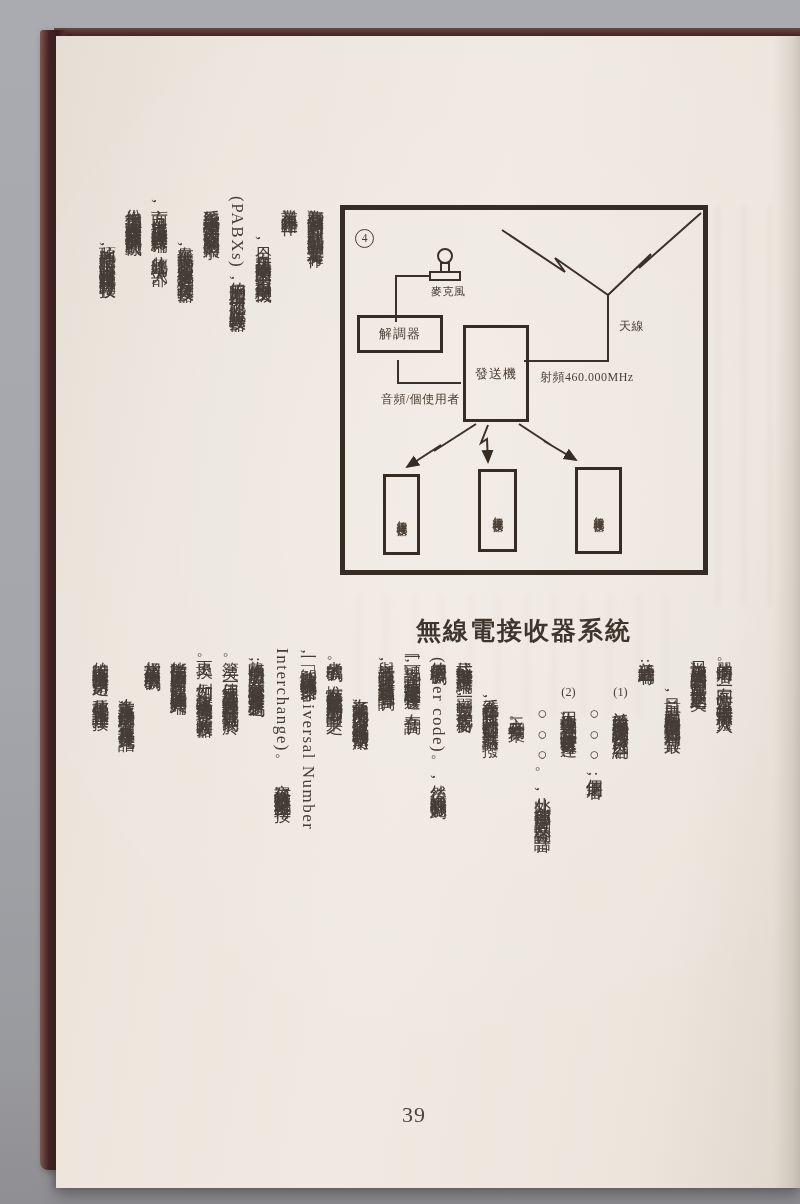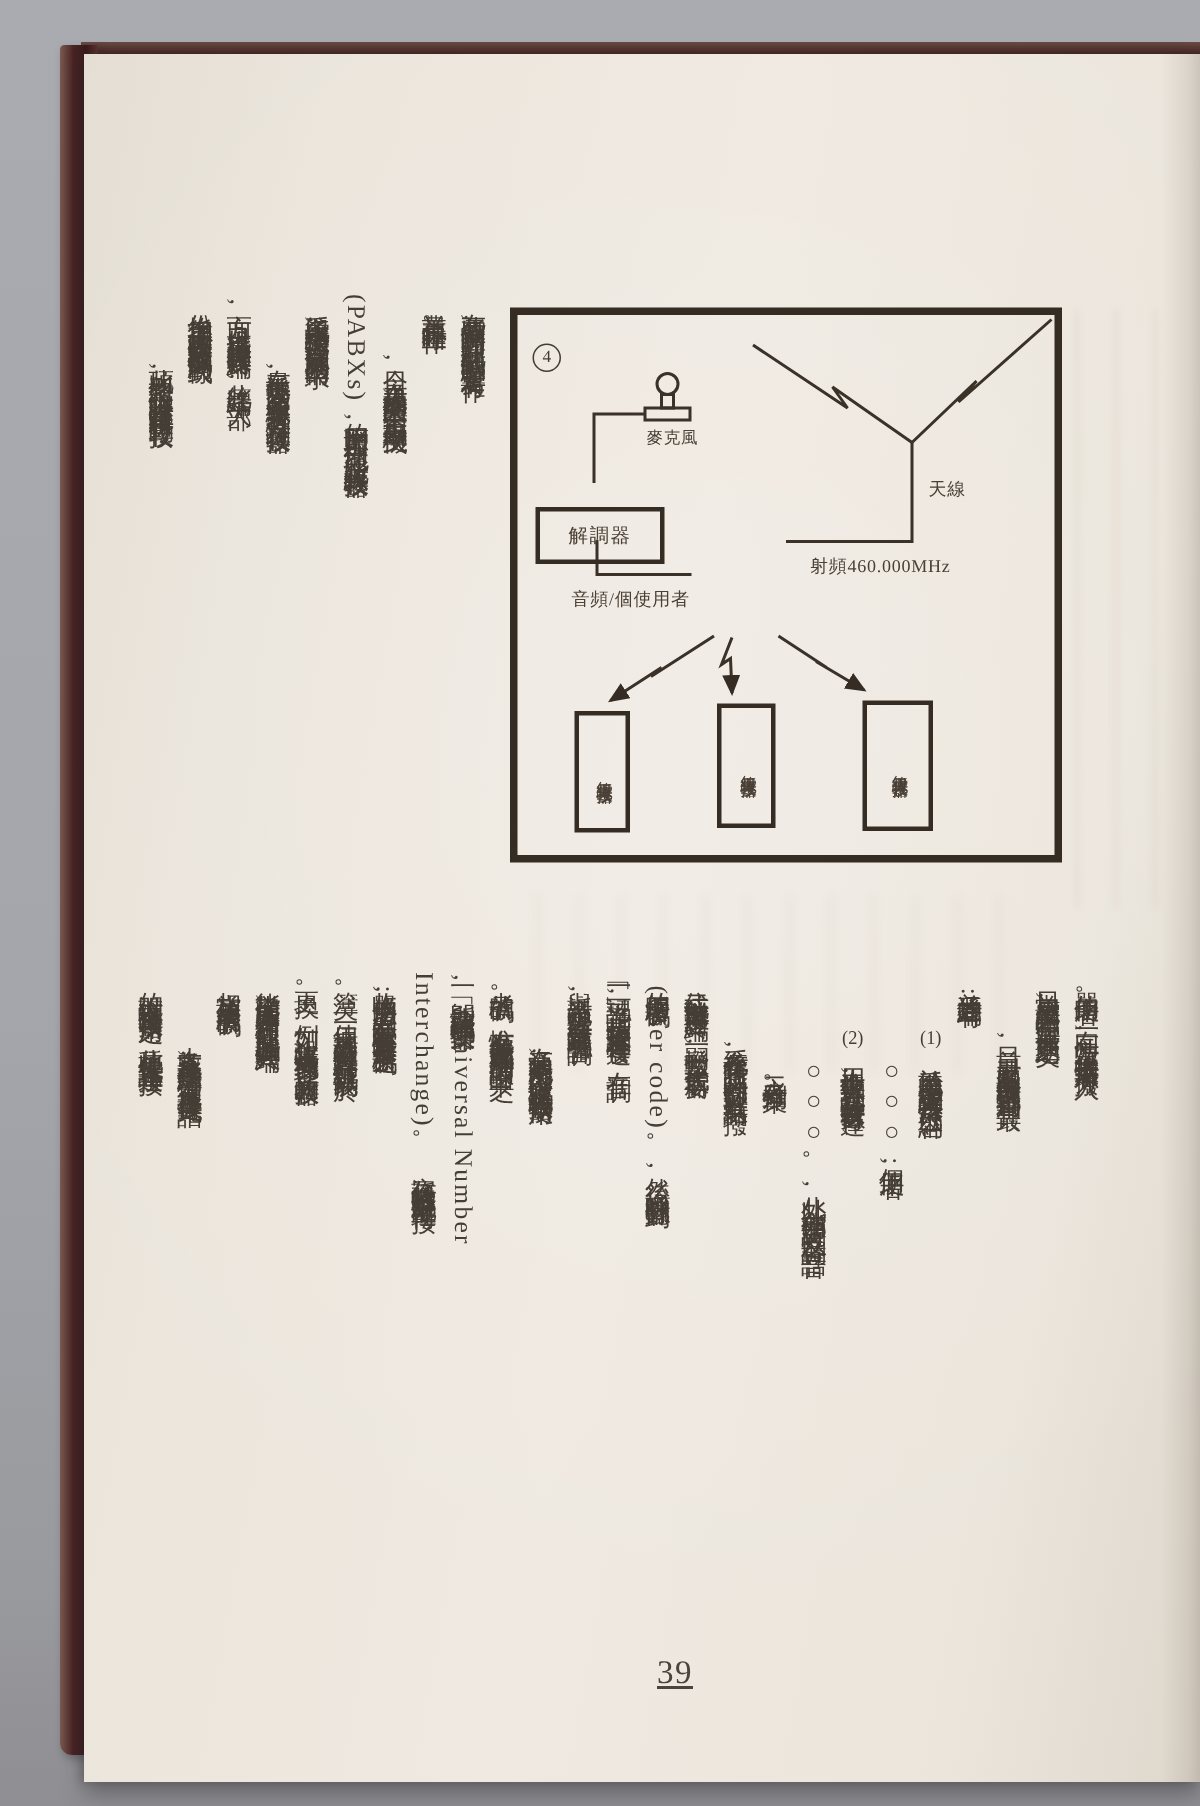--- a/index.html
+++ b/index.html
@@ -36,43 +36,43 @@
   .top-text{left:38px;top:160px;width:234px;height:456px;}
   .bottom-text{left:31px;top:612px;width:650px;height:452px;}
   
   .figure{position:absolute;left:284px;top:169px;width:368px;height:370px;
     border:5px solid #352c23;box-sizing:border-box;}
   .figure svg{position:absolute;left:0;top:0;}
   .fig-num{position:absolute;left:10px;top:19px;width:17px;height:17px;border:1.6px solid #453c31;
     border-radius:50%;font-size:11.5px;line-height:17px;text-align:center;color:#453c31;}
   .dbox{position:absolute;border:3px solid #352c23;box-sizing:border-box;
     display:flex;align-items:center;justify-content:center;color:#4a4036;}
-  .demod{left:12px;top:128px;width:86px;height:38px;font-size:13px;letter-spacing:1px;align-items:center;}
+  .demod{left:12px;top:105px;width:86px;height:38px;font-size:13px;letter-spacing:1px;align-items:center;}
   .trans{left:118px;top:115px;width:66px;height:97px;font-size:13px;letter-spacing:1px;}
   .recv{font-size:11px;}
   .recv span{writing-mode:vertical-rl;letter-spacing:1px;}
   .r1{left:38px;top:264px;width:37px;height:81px;}
   .r2{left:133px;top:259px;width:39px;height:83px;}
   .r3{left:230px;top:257px;width:47px;height:87px;}
   .dlbl{position:absolute;color:#4a4036;font-size:12px;white-space:nowrap;letter-spacing:.5px;text-align:right;}
   .mic-lbl{left:86px;top:74px;font-size:11px;}
   .audio-lbl{left:36px;top:181px;}
   .ant-lbl{left:274px;top:108px;}
   .rf-lbl{left:195px;top:159px;}
   .caption{position:absolute;left:284px;top:578px;width:368px;text-align:center;
     font-size:25px;font-weight:700;letter-spacing:2px;color:#3e362c;}
   
   .ghost{position:absolute;left:660px;top:170px;width:68px;height:400px;opacity:.55;
     background:repeating-linear-gradient(90deg,rgba(135,112,95,.10) 0 4px,rgba(135,112,95,0) 4px 26px);
     filter:blur(2px);}
   .ghost2{position:absolute;left:300px;top:560px;width:330px;height:120px;opacity:.5;
     background:repeating-linear-gradient(90deg,rgba(135,112,95,.07) 0 5px,rgba(135,112,95,0) 5px 28px);
     filter:blur(3px);}
-  .page-num{position:absolute;left:346px;top:1066px;width:60px;text-align:right;
-    font-size:22px;color:#4a443c;letter-spacing:1px;text-decoration:underline;}
+  .page-num{position:absolute;left:346px;top:1066px;width:60px;text-align:left;
+    font-size:22px;color:#4a443c;letter-spacing:1px;}
 </style>
 </head>
 <body>
 
 <div class="photo">
   <div class="cover-top"></div>
   <div class="cover-spine"></div>
 
   <div class="page">
 
@@ -117,36 +117,40 @@
       </svg>
 
       <div class="fig-num">4</div>
 
       <div class="dlbl mic-lbl">麥克風</div>
 
       <div class="dbox demod">
         <span>解調器</span>
       </div>
 
+      <div class="dbox trans">
+        <span>發送機</span>
+      </div>
 
       <div class="dlbl audio-lbl">音頻/個使用者</div>
       <div class="dlbl ant-lbl">天線</div>
       <div class="dlbl rf-lbl">射頻460.000MHz</div>
 
       <div class="dbox recv r1">
         <span>無線電接收器</span>
       </div>
       <div class="dbox recv r2">
         <span>無線電接收器</span>
       </div>
       <div class="dbox recv r3">
         <span>無線電接收器</span>
       </div>
     </div>
 
+    <div class="caption">無線電接收器系統</div>
 
     <div class="ghost"></div>
     <div class="ghost2"></div>
 
     <div class="vblock bottom-text">
         <div class="col" style="padding-top: 0px;">器的使用者。在同一方法中,接收器使用者亦可撥入一</div>
         <div class="col" style="padding-top: 0px;">日常應用電話的範圍,已無需一作業員之助矣。</div>
         <div class="col" style="padding-top: 37px;">目前,已有頗多不同的設備與型式可資利用,其最</div>
         <div class="col" style="padding-top: 0px;">普通的終端有二:</div>
         <div class="col" style="padding-top: 37px;"><span class="tcy">(1)</span>於系統中應用二音調連續接收器,已可容納一、</div>

